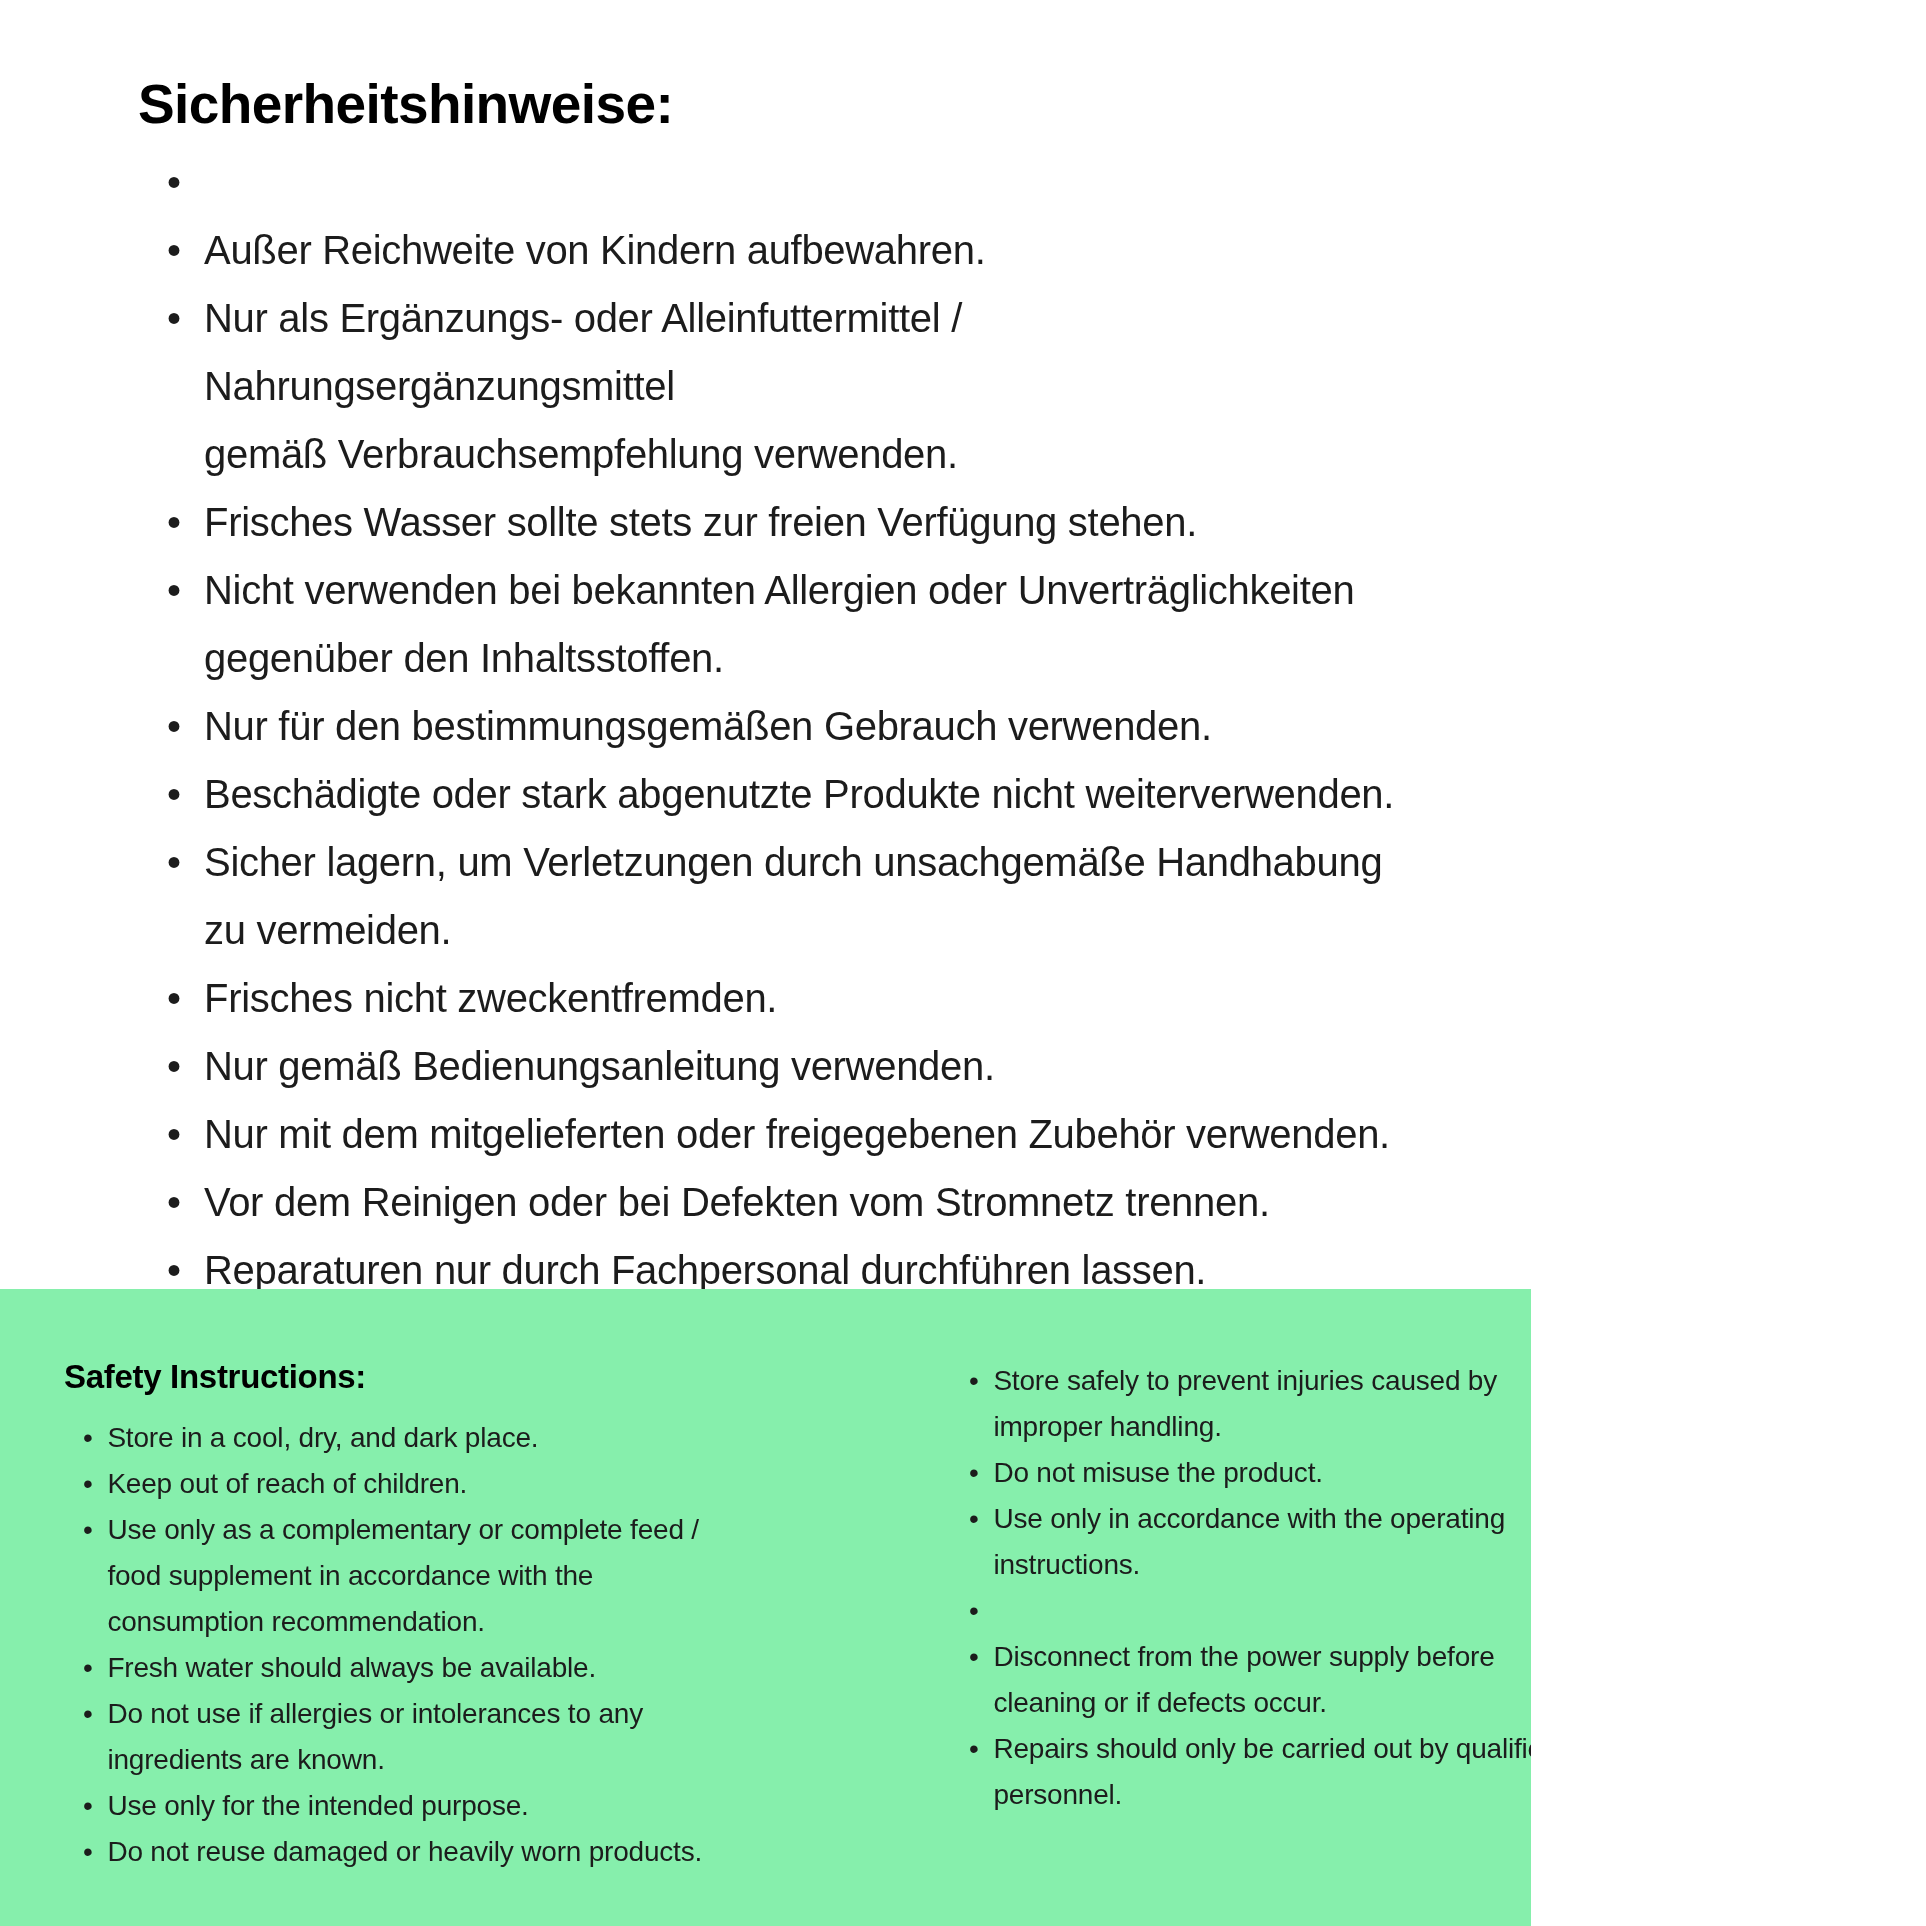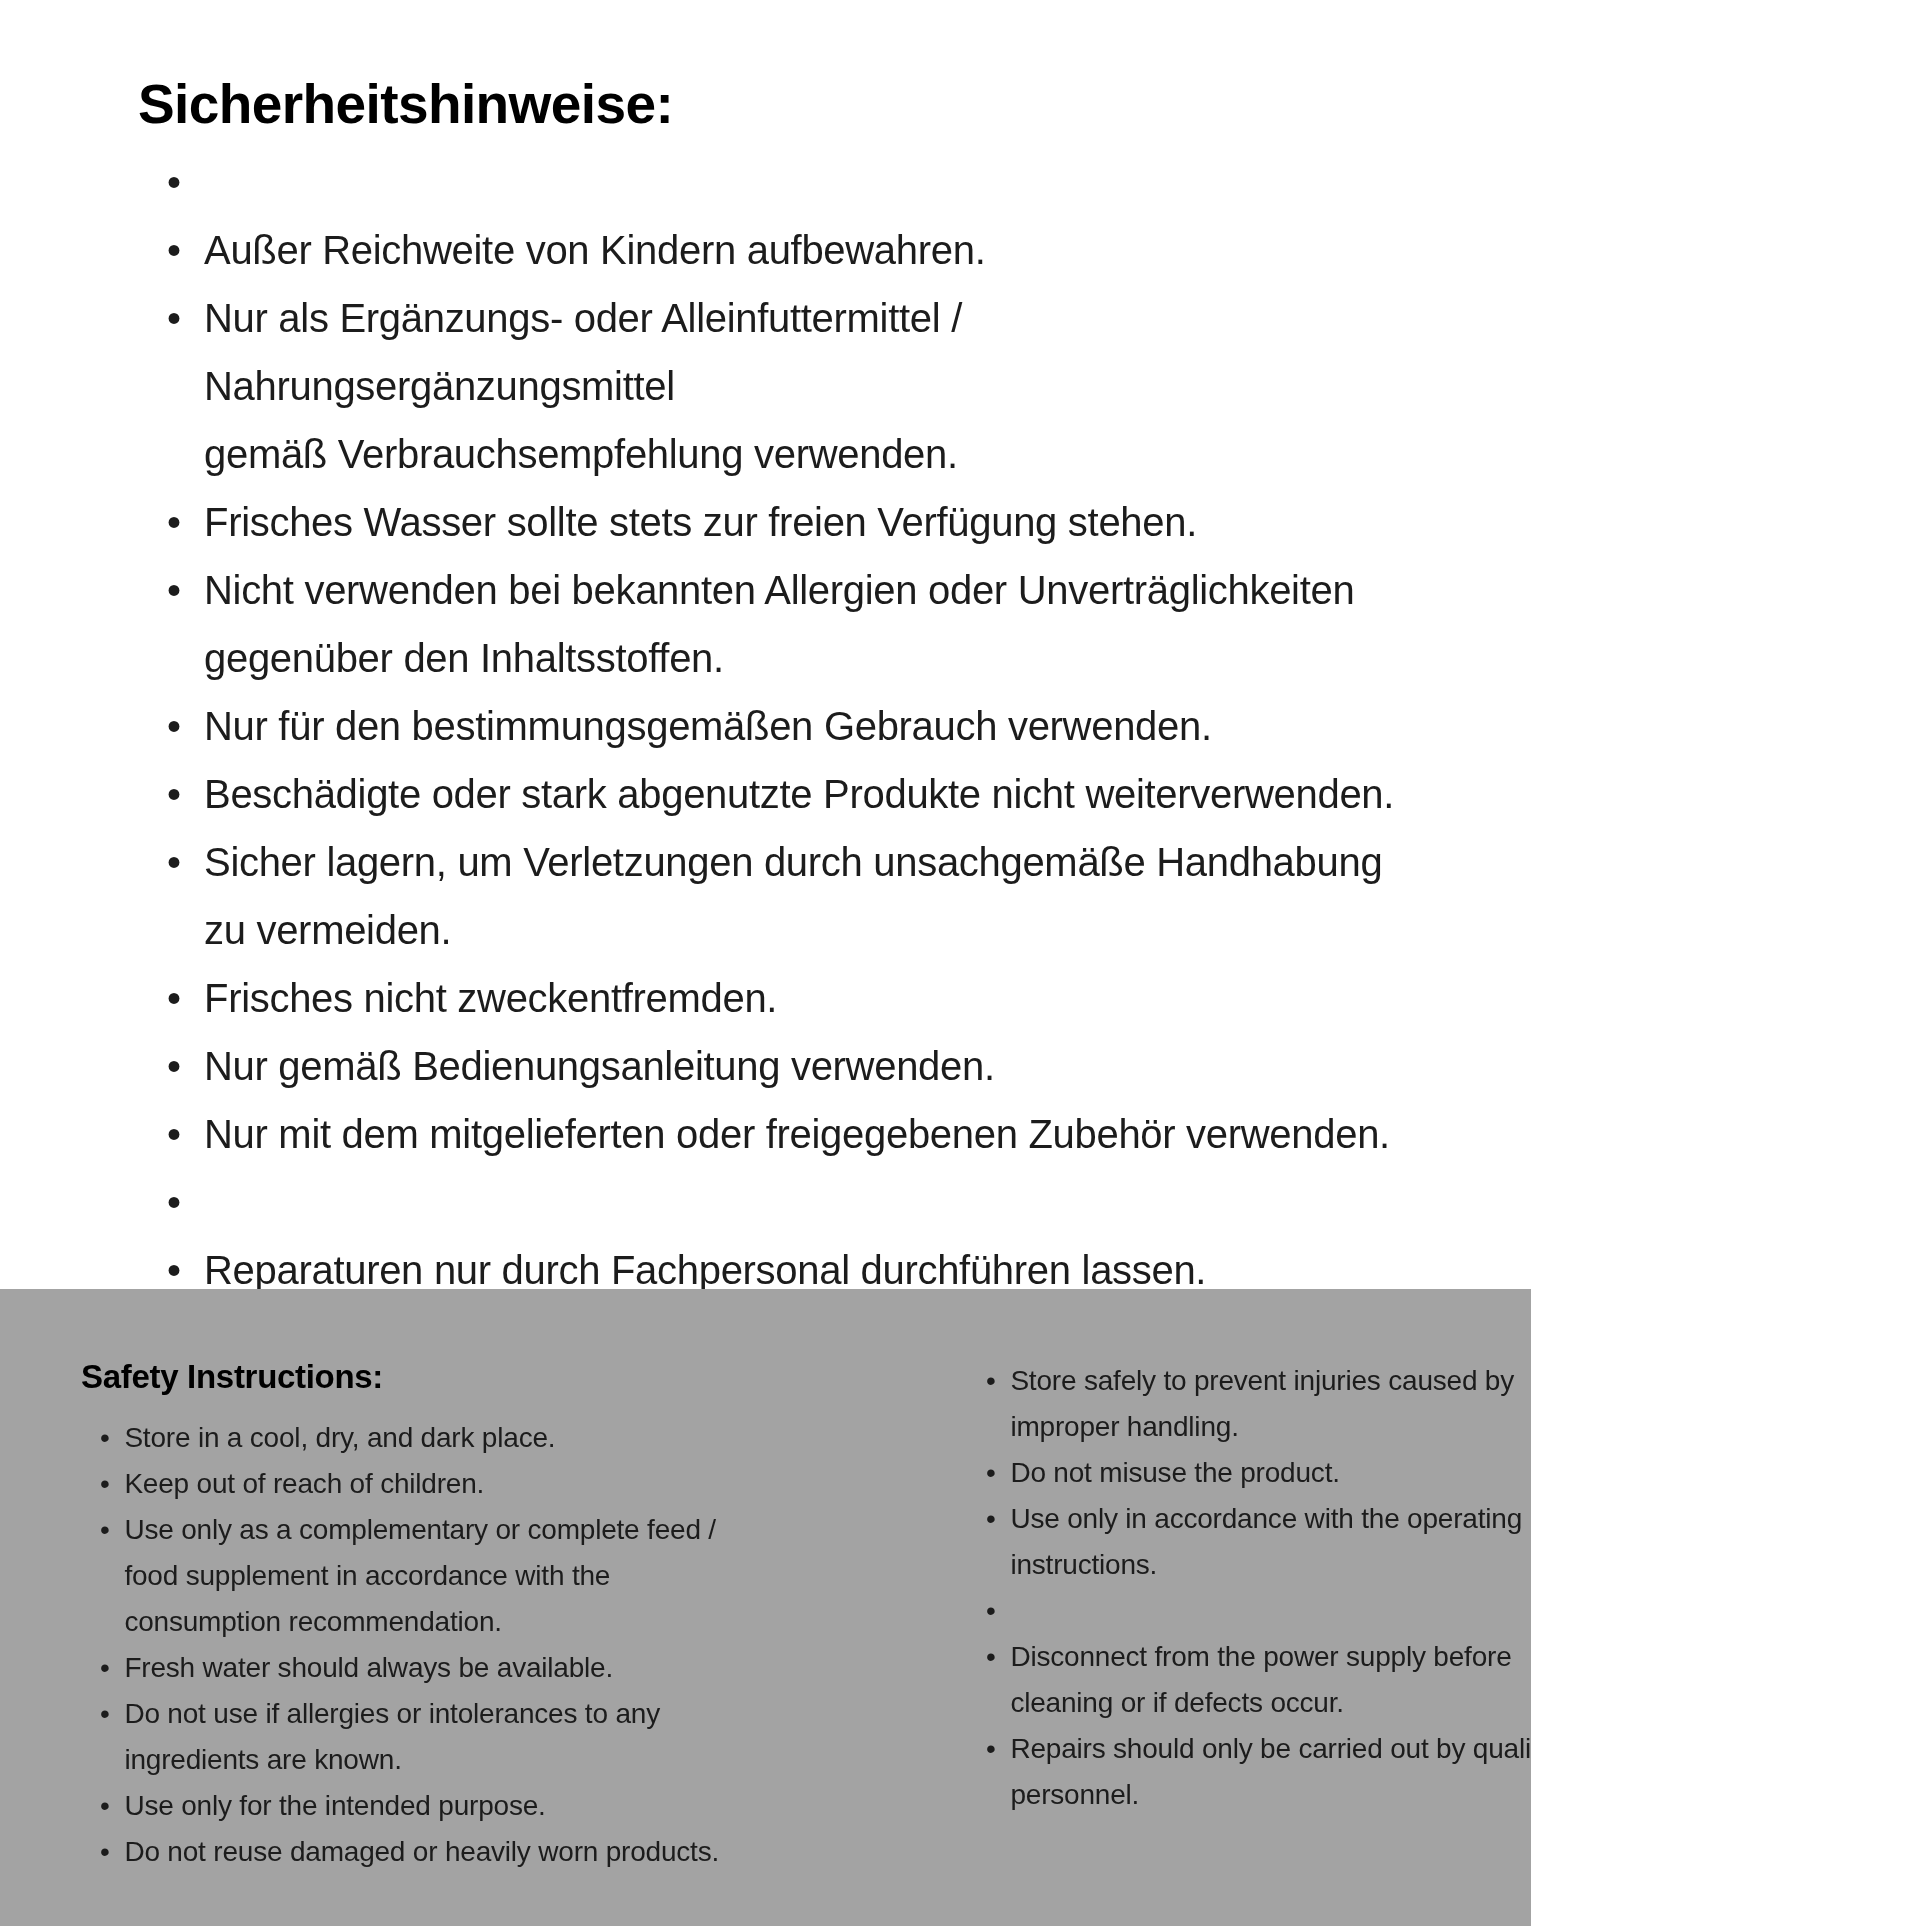--- a/index.html
+++ b/index.html
@@ -40,23 +40,23 @@
     width: 37px;
   }
 
   
   .en-section {
     position: absolute;
     left: 0;
     top: 1289px;
     width: 1926px;
     height: 637px;
-    background: #a3a3a3;
+    background: #86efac;
     box-sizing: border-box;
-    padding: 69px 0 0 81px;
+    padding: 69px 0 0 64px;
     display: flex;
   }
   .en-col-left { width: 905px; flex: none; }
   .en-heading {
     margin: 0 0 19px 0;
     font-size: 33px;
     font-weight: 700;
     color: #000000;
     letter-spacing: -0.3px;
   }
@@ -129,20 +129,21 @@
       <li>
           <span class="marker">•</span>
           <span class="txt">Nur gemäß Bedienungsanleitung verwenden.</span>
         </li>
       <li>
           <span class="marker">•</span>
           <span class="txt">Nur mit dem mitgelieferten oder freigegebenen Zubehör verwenden.</span>
         </li>
       <li>
           <span class="marker">•</span>
+          <span class="txt">Vor dem Reinigen oder bei Defekten vom Stromnetz trennen.</span>
         </li>
       <li>
           <span class="marker">•</span>
           <span class="txt">Reparaturen nur durch Fachpersonal durchführen lassen.</span>
         </li>
     </ul>
   </section>
 
   <section class="en-section">
     <div class="en-col-left">

